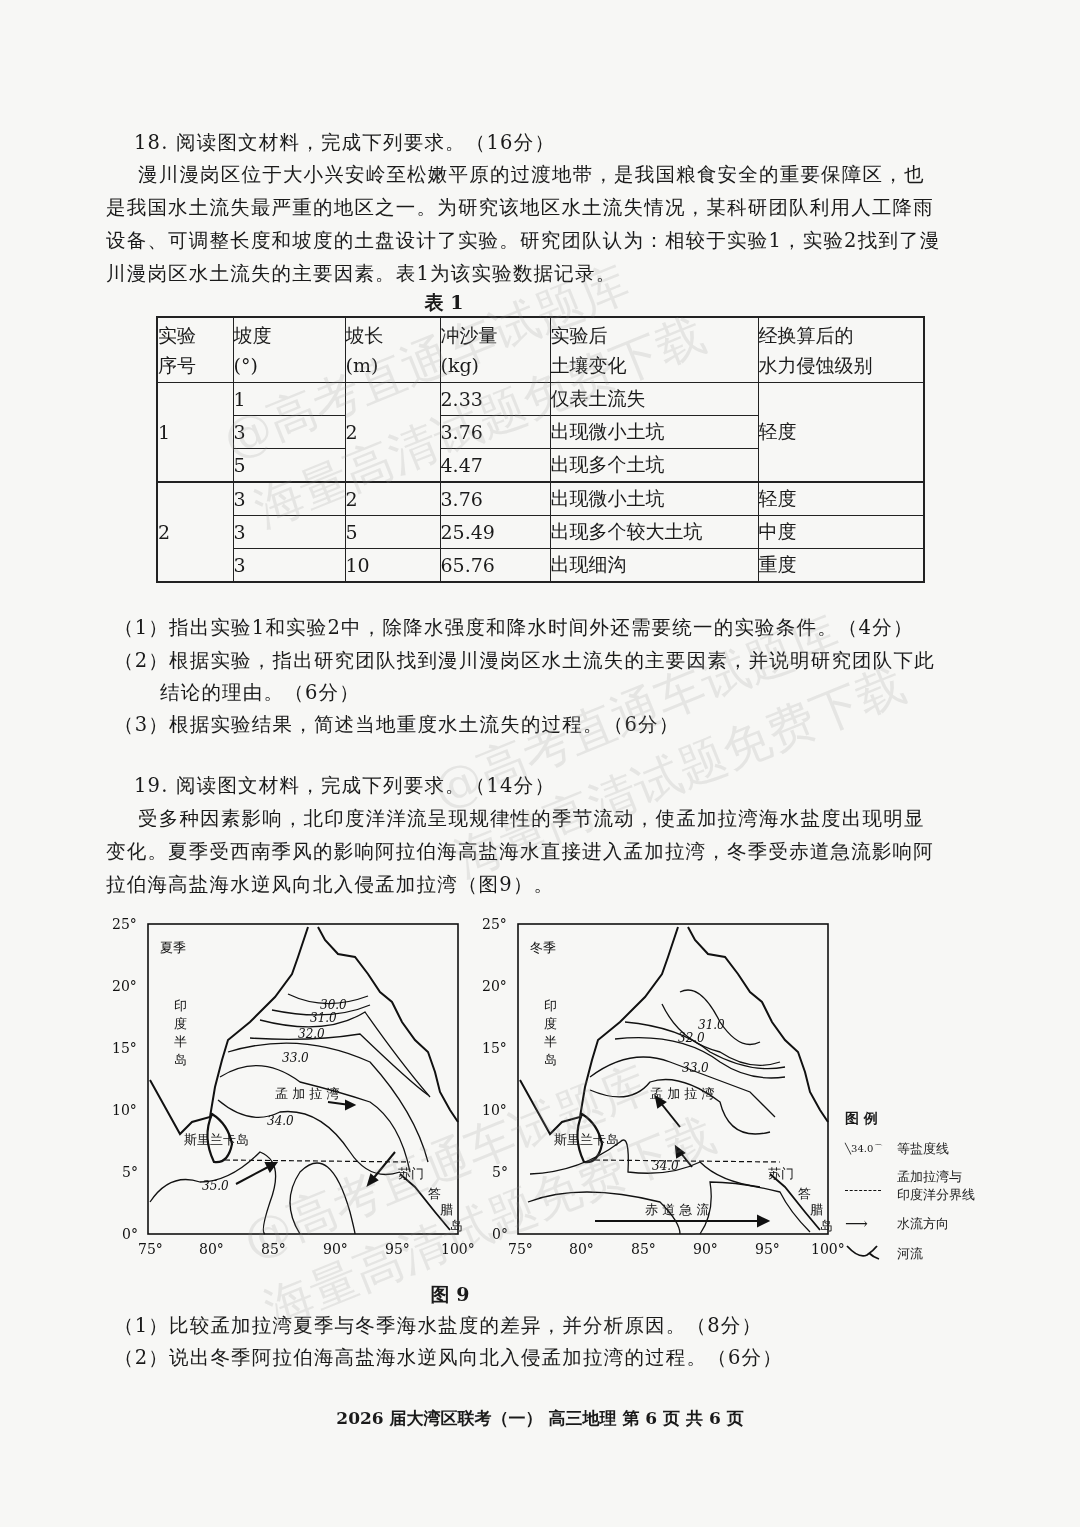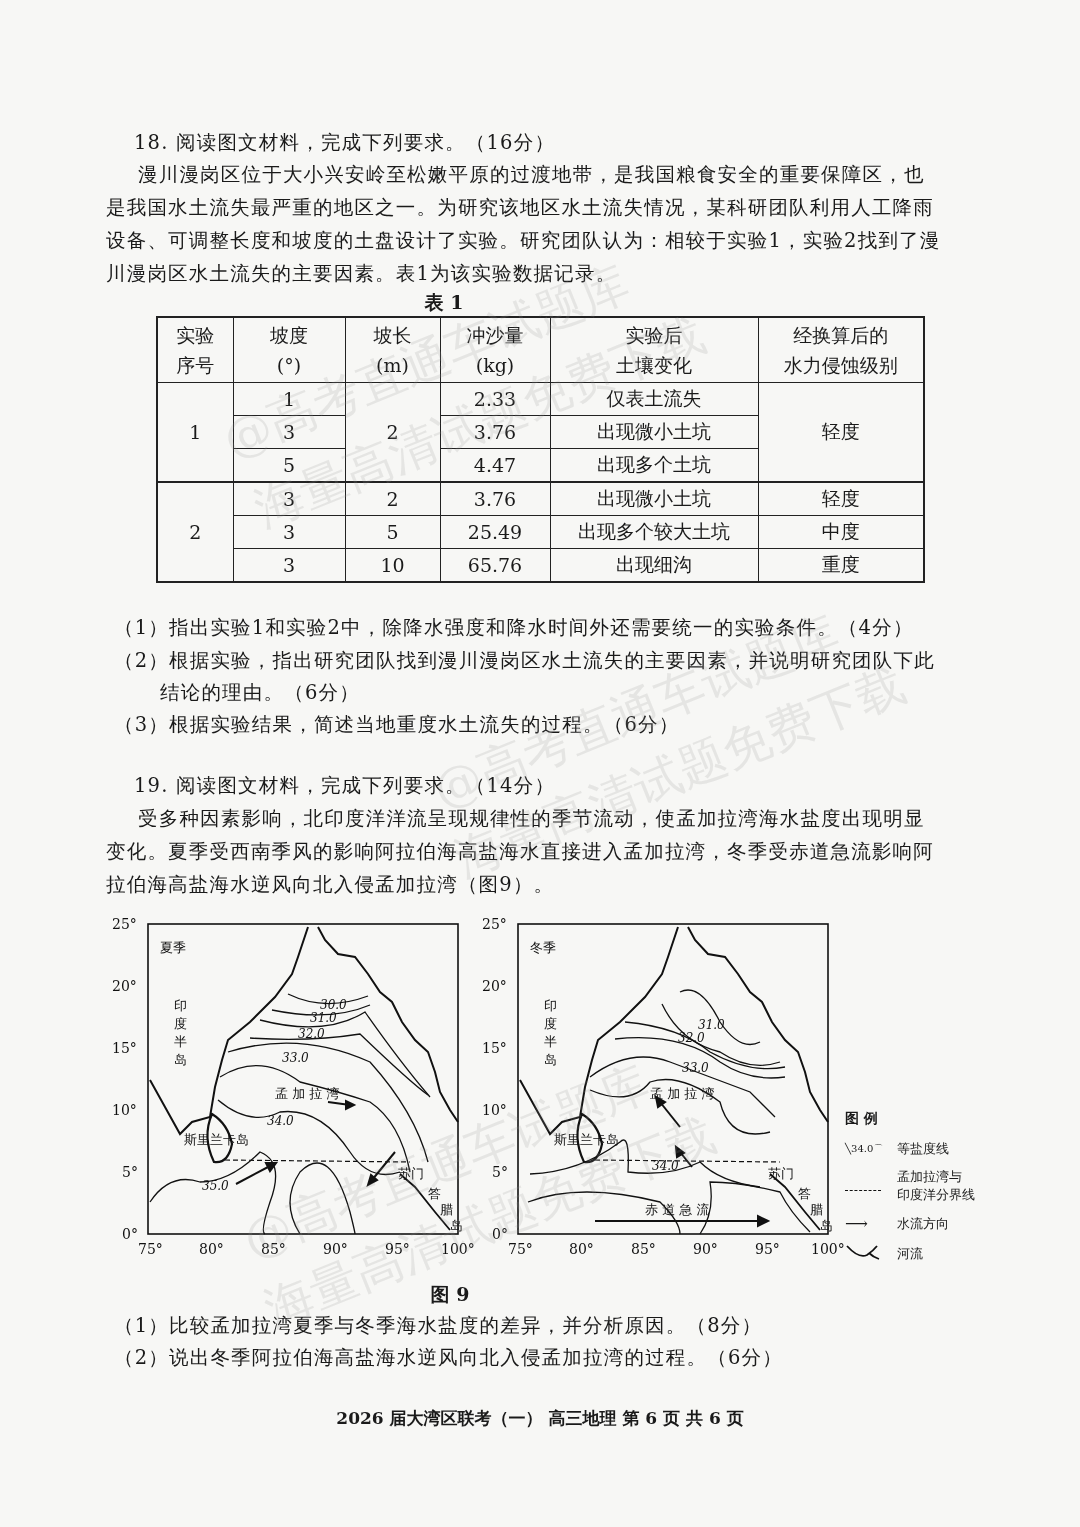--- a/index.html
+++ b/index.html
@@ -6,21 +6,21 @@
   body{width:1080px;height:1527px;background:#f7f7f5;position:relative;overflow:hidden;
        font-family:"DejaVu Serif","Liberation Serif",serif;color:#1a1a1a;}
   .abs{position:absolute;}
   .line{font-size:19.5px;letter-spacing:1.2px;white-space:nowrap;line-height:26px;}
   .q-title{left:106px;margin-left:28px;}
   .para{left:106px;}
   .indent{left:138px;}
   .sub{left:114px;}
   .sub2{left:160px;}
   table.t1{position:absolute;left:156px;top:316px;width:769px;border-collapse:collapse;
-           font-size:19px;text-align:center;}
+           font-size:19px;text-align:left;}
   table.t1 td{border:1.5px solid #222;padding:0;height:32px;}
   table.t1 tr.hdr td{height:64px;line-height:30px;}
   table.t1{border:2.5px solid #222;}
   .caption{font-size:19px;font-weight:bold;left:0;width:888px;text-align:center;}
   .map{position:absolute;}
   .map svg text{font-family:"DejaVu Serif","Liberation Serif",serif;}
   .legend{position:absolute;left:845px;top:1080px;font-size:13px;}
   .legend .row{display:flex;align-items:center;margin-bottom:10px;}
   .legend .sym{width:52px;}
   .footer{left:0;width:1080px;text-align:center;font-size:17px;font-weight:bold;top:1407px;}

